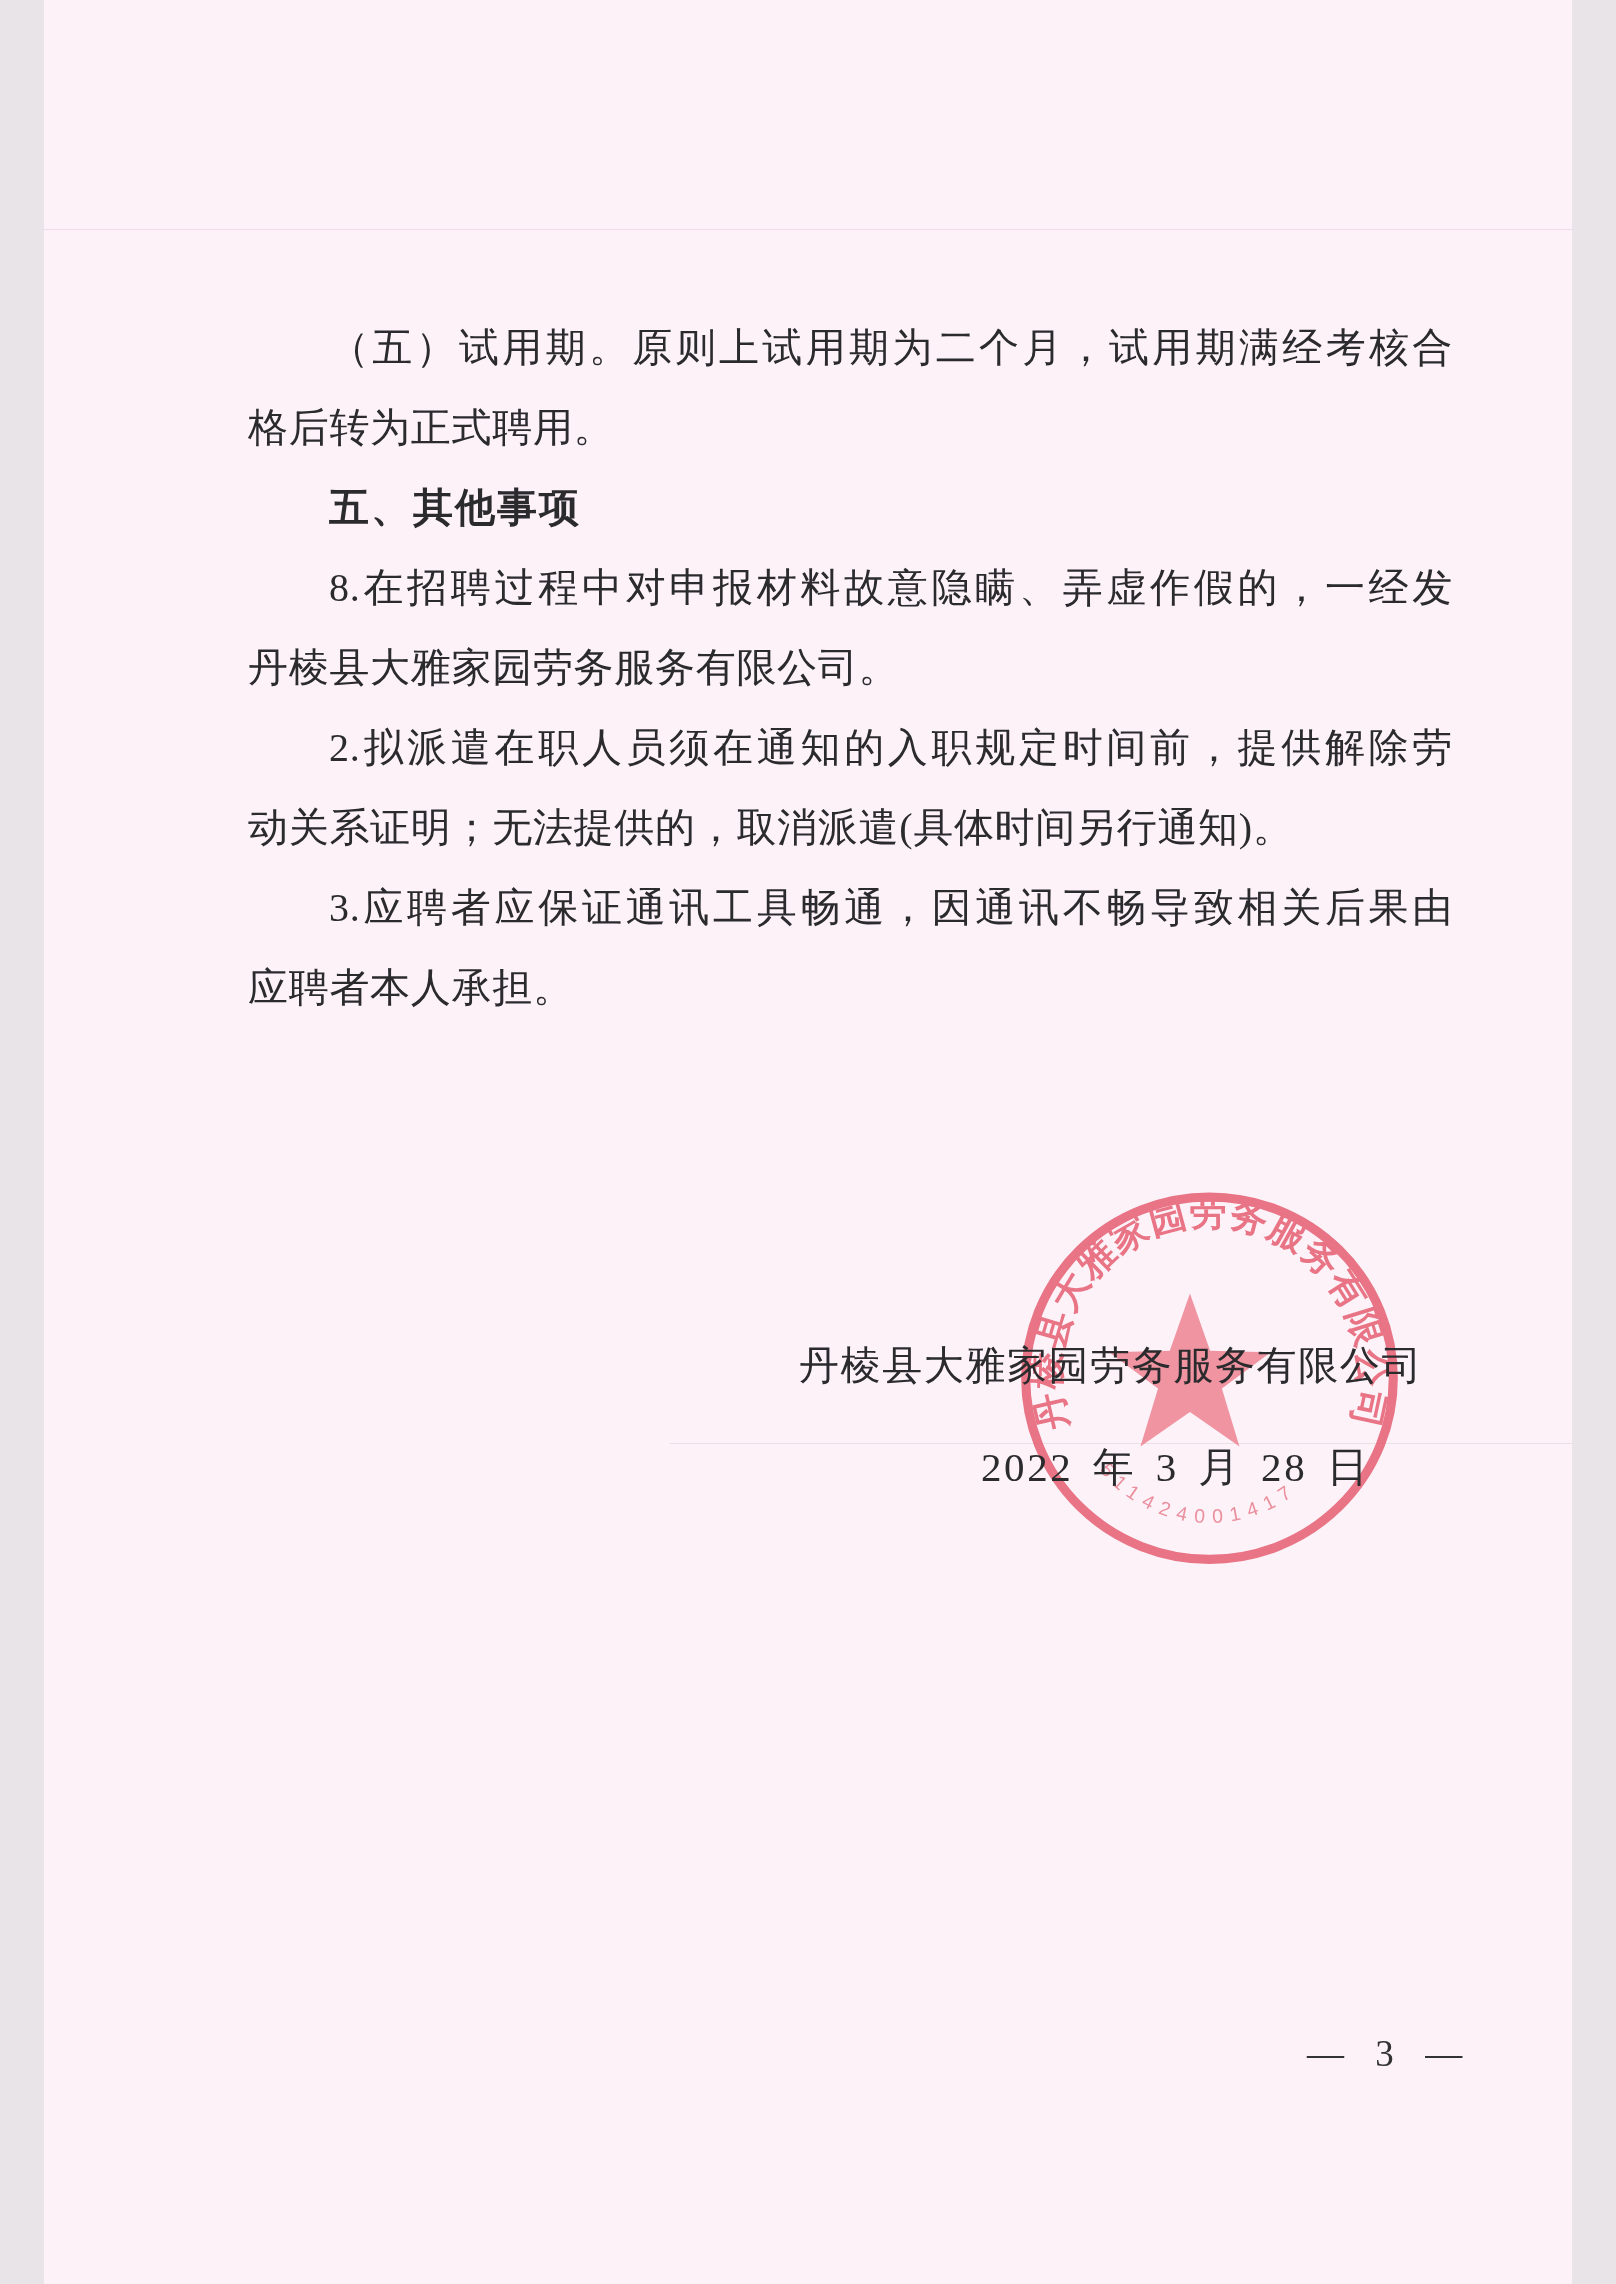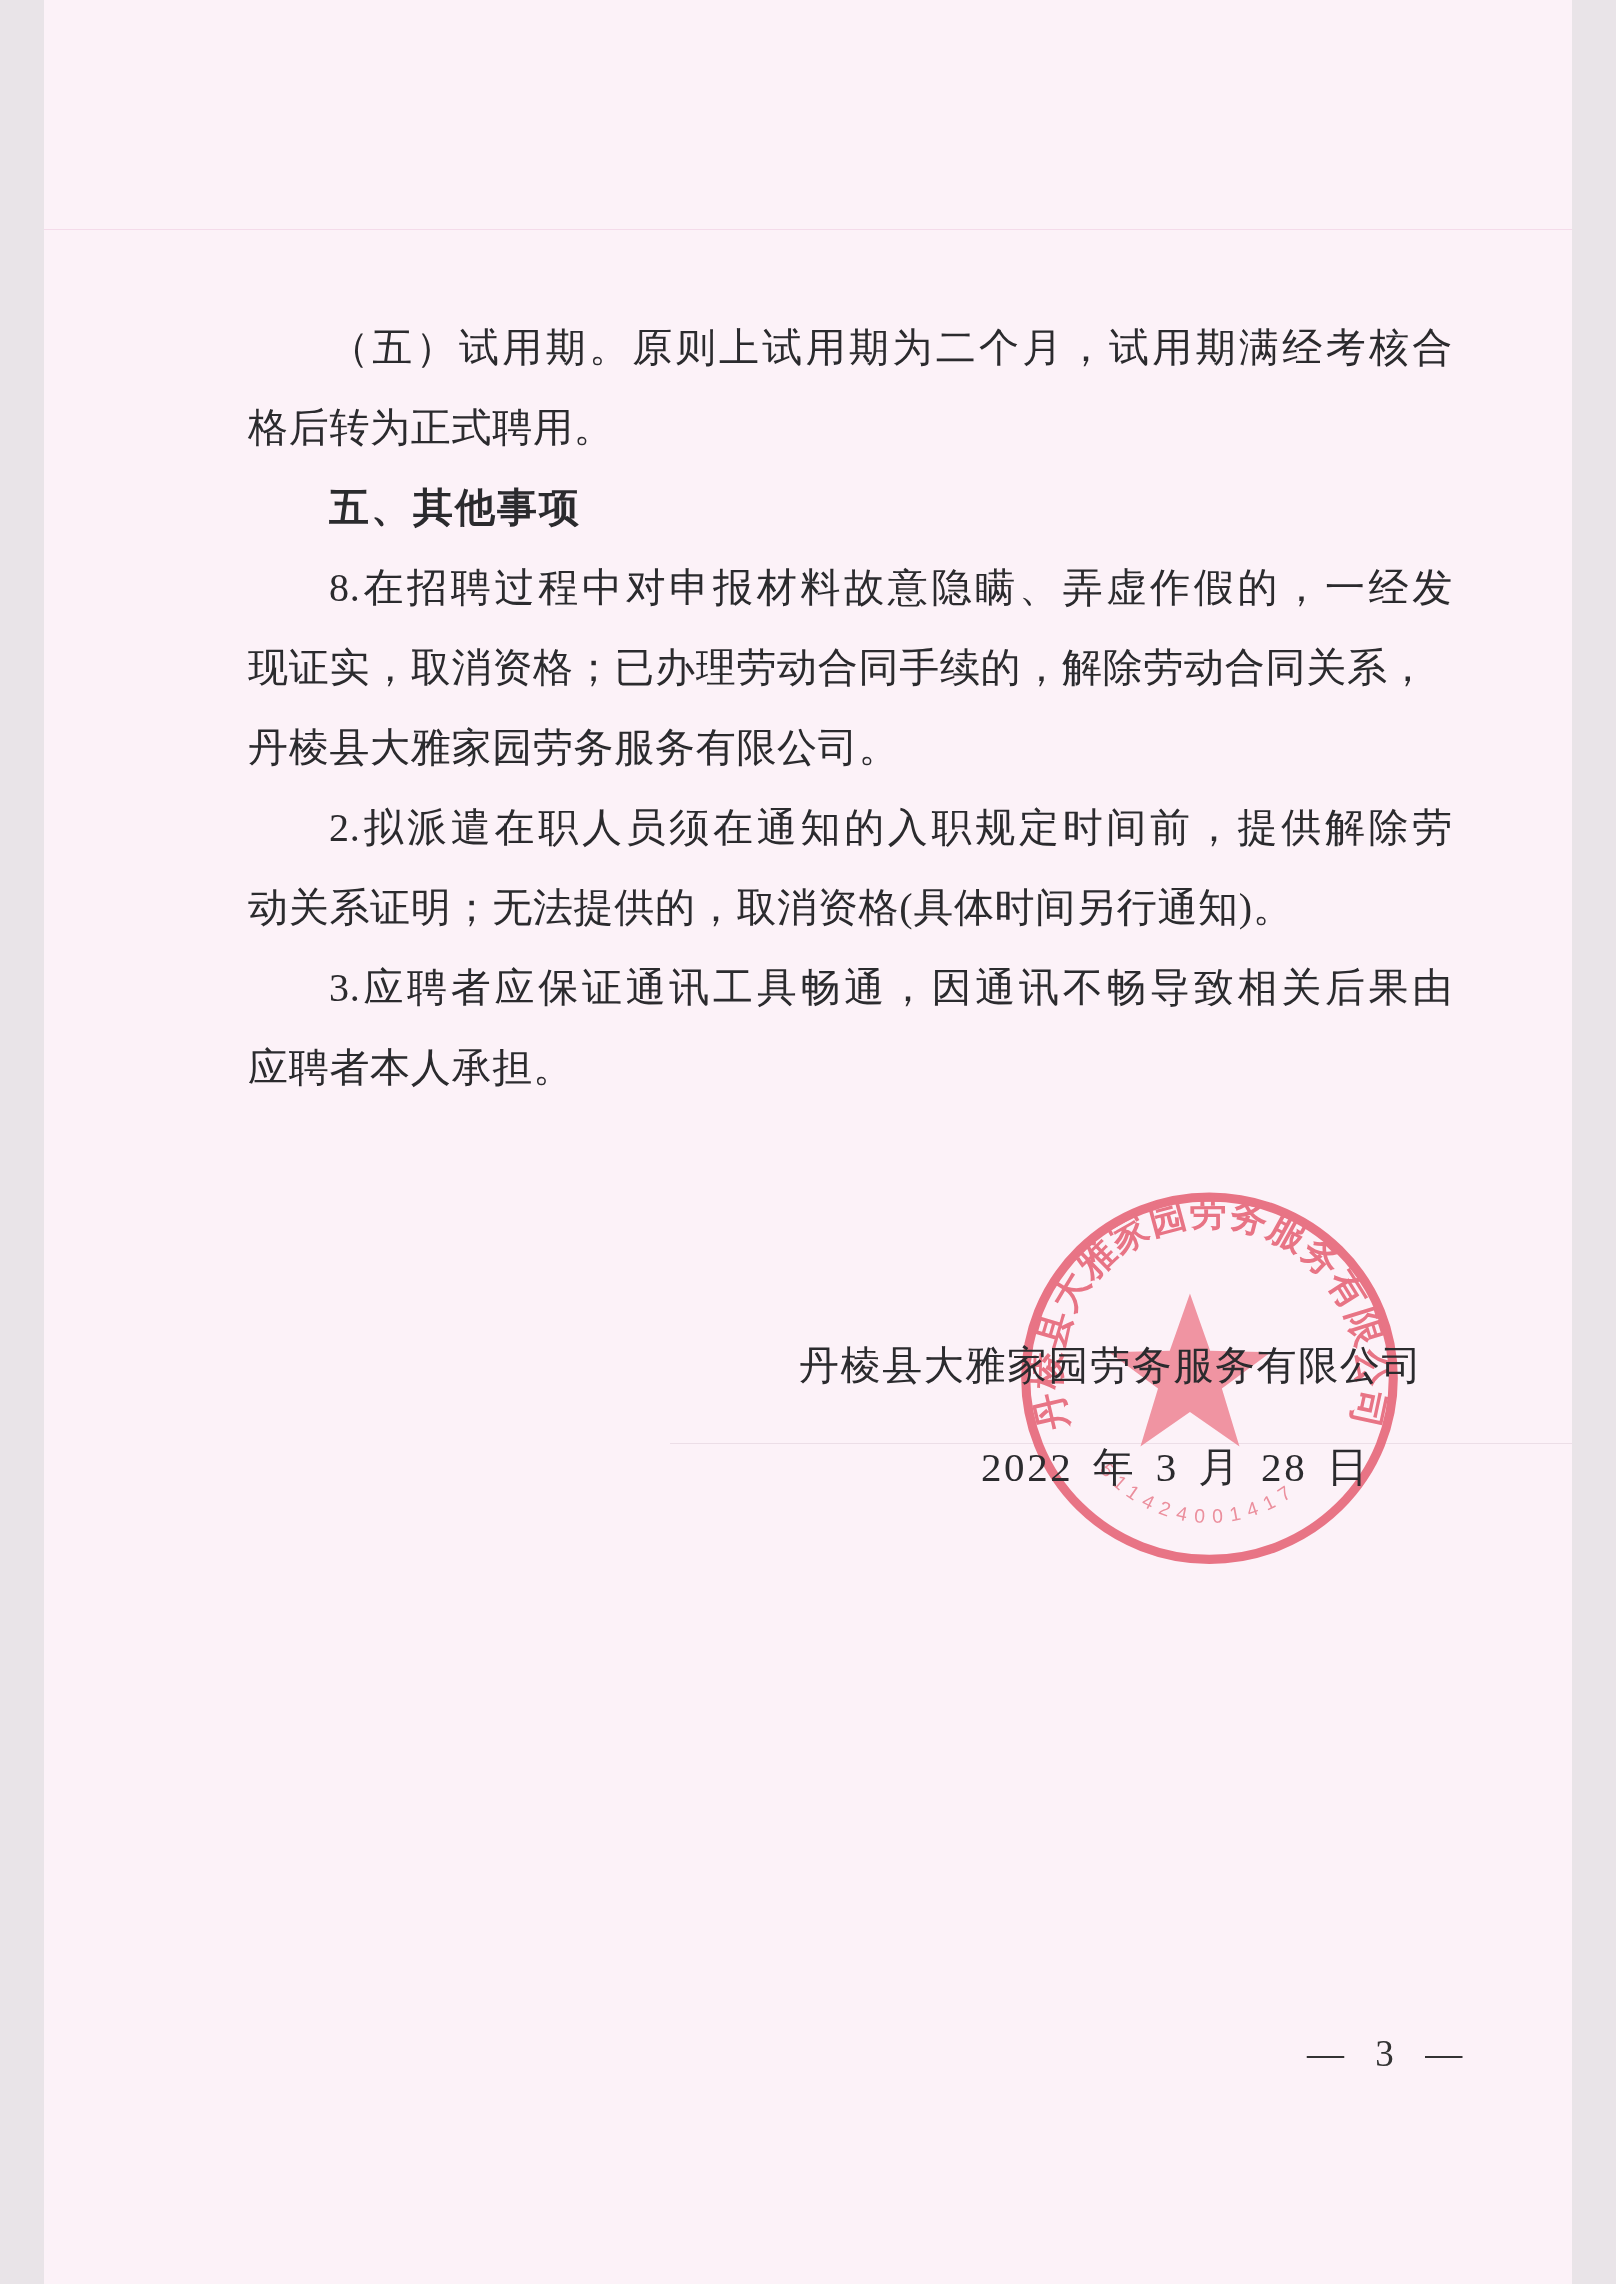--- a/index.html
+++ b/index.html
@@ -98,24 +98,23 @@
 <div class="page">
 
   <div class="scanline top"></div>
   <div class="scanline mid"></div>
 
   <div class="doc-body">
     <div class="line fill indent">（五）试用期。原则上试用期为二个月，试用期满经考核合</div>
     <div class="line">格后转为正式聘用。</div>
     <div class="line heading indent">五、其他事项</div>
     <div class="line fill indent">8.在招聘过程中对申报材料故意隐瞒、弄虚作假的，一经发</div>
-    <div class="line">现证实，取消资格；已办理劳动合同手续的，解除劳动合同关系，</div>
     <div class="line">丹棱县大雅家园劳务服务有限公司。</div>
     <div class="line fill indent">2.拟派遣在职人员须在通知的入职规定时间前，提供解除劳</div>
-    <div class="line">动关系证明；无法提供的，取消资格(具体时间另行通知)。</div>
+    <div class="line">动关系证明；无法提供的，取消派遣(具体时间另行通知)。</div>
     <div class="line fill indent">3.应聘者应保证通讯工具畅通，因通讯不畅导致相关后果由</div>
     <div class="line">应聘者本人承担。</div>
   </div>
 
   <svg class="seal" viewBox="0 0 600 600" xmlns="http://www.w3.org/2000/svg">
     <defs>
       <path id="arcTop" d="M 84,372 A 230,230 0 1 1 516,372" fill="none"></path>
       <path id="arcBottom" d="M 122,428 A 218,218 0 0 0 478,428" fill="none"></path>
     </defs>
     <ellipse cx="300" cy="298" rx="282" ry="278" fill="none" stroke="#e4596c" stroke-width="14"></ellipse>

